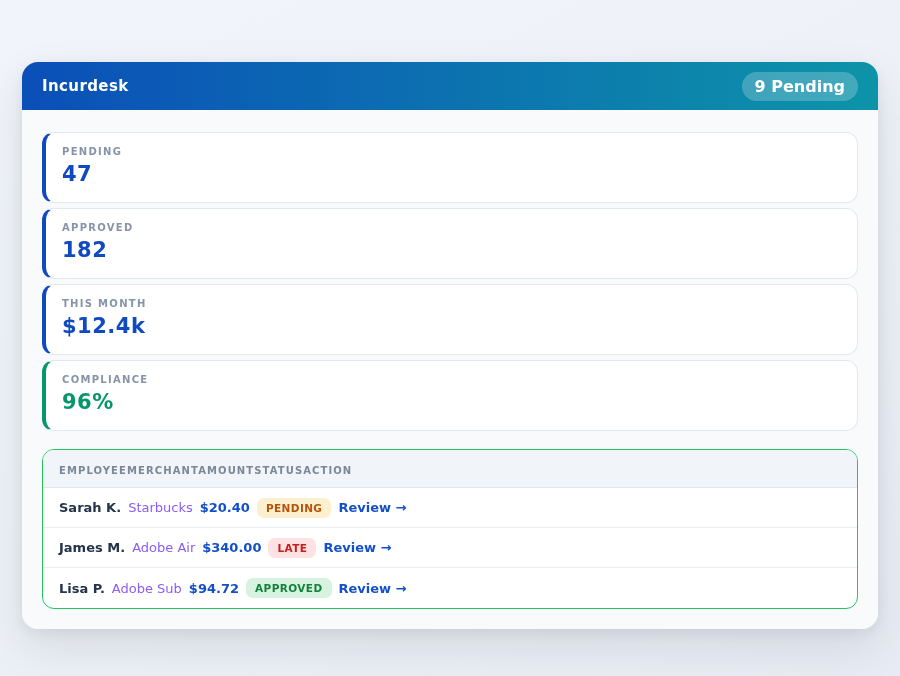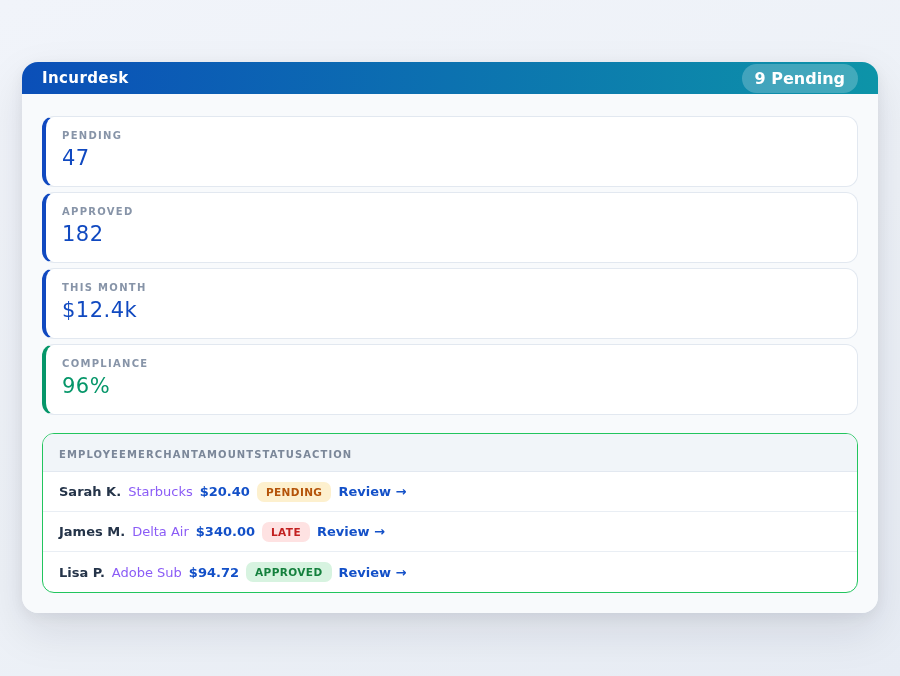--- a/index.html
+++ b/index.html
@@ -11,21 +11,21 @@
     overflow: hidden;
   }
   .app {
     position: absolute;
     left: 22px; top: 62px;
     width: 856px;
     border-radius: 16px;
     box-shadow: 0 18px 45px rgba(15, 23, 42, 0.10), 0 4px 14px rgba(15, 23, 42, 0.06);
   }
   .app-header {
-    height: 32px;
+    height: 48px;
     background: linear-gradient(90deg, #0b4fb8 0%, #0d94a8 100%);
     border-radius: 16px 16px 0 0;
     display: flex;
     align-items: center;
     justify-content: space-between;
     padding: 0 20px;
   }
   .app-title {
     color: #ffffff;
     font-size: 15px;
@@ -57,21 +57,21 @@
   .stat-card.green { border-left-color: #059669; }
   .stat-label {
     font-size: 10px;
     font-weight: bold;
     letter-spacing: 1.3px;
     color: #8794a8;
   }
   .stat-value {
     margin-top: 5px;
     font-size: 21px;
-    font-weight: normal;
+    font-weight: bold;
     color: #1049c0;
     letter-spacing: 0.5px;
   }
   .stat-card.green .stat-value { color: #059669; }
   .panel {
     margin-top: 18px;
     background: #ffffff;
     border: 1px solid #22c55e;
     border-radius: 12px;
     overflow: hidden;
@@ -158,21 +158,21 @@
       <div class="row">
         <span class="employee">Sarah K.</span>
         <span class="merchant">Starbucks</span>
         <span class="amount">$20.40</span>
         <span class="badge pending">PENDING</span>
         <a class="review">Review →</a>
       </div>
 
       <div class="row">
         <span class="employee">James M.</span>
-        <span class="merchant">Delta Air</span>
+        <span class="merchant">Adobe Air</span>
         <span class="amount">$340.00</span>
         <span class="badge late">LATE</span>
         <a class="review">Review →</a>
       </div>
 
       <div class="row">
         <span class="employee">Lisa P.</span>
         <span class="merchant">Adobe Sub</span>
         <span class="amount">$94.72</span>
         <span class="badge approved">APPROVED</span>

